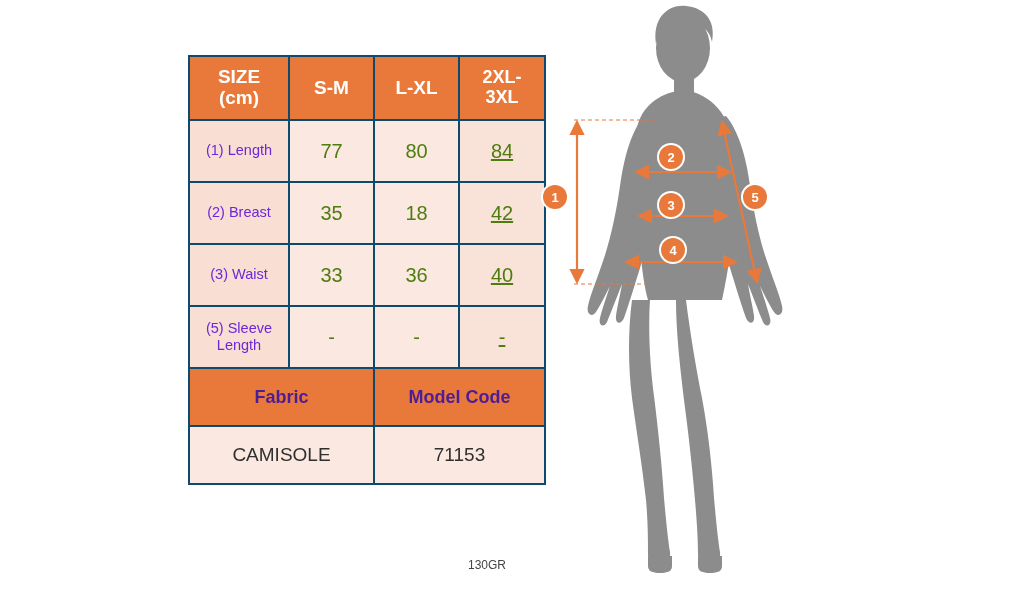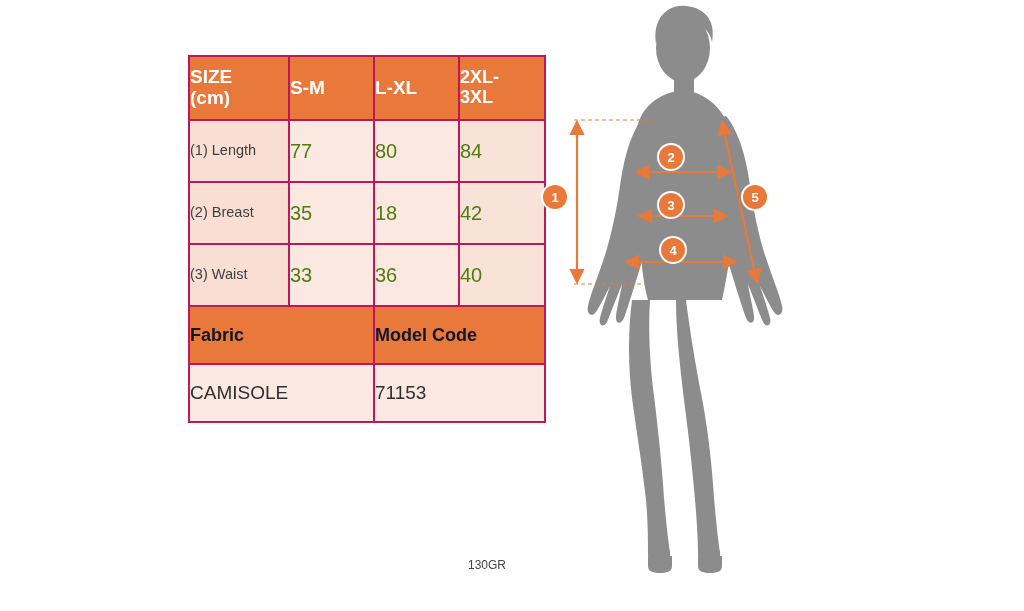--- a/index.html
+++ b/index.html
@@ -23,50 +23,51 @@
   
   .size-table {
     position: absolute;
     left: 188px;
     top: 55px;
     width: 348px;
     border-collapse: collapse;
     table-layout: fixed;
   }
   .size-table td, .size-table th {
-    border: 2px solid #be185d;
+    border: 2px solid #0c4a6e;
+    text-align: center;
     vertical-align: middle;
     padding: 0;
   }
   .hdr {
     background: #e8793a;
     color: #ffffff;
     font-size: 19px;
     font-weight: bold;
     height: 62px;
     line-height: 1.1;
   }
   .hdr.small { font-size: 18px; }
   .rowlabel {
     background: #f8ded3;
-    color: #404040;
+    color: #6d28d9;
     font-size: 14.5px;
     height: 60px;
     line-height: 1.2;
   }
   .cell {
     background: #fbe9e1;
     color: #4d7c0f;
     font-size: 20px;
     height: 60px;
   }
-  .cell.alt { background: #f9e2d7; }
+  .cell.alt { background: #f9e2d7; text-decoration: underline; }
   .fabric-hdr {
     background: #e8793a;
-    color: #0f172a;
+    color: #4c1d95;
     font-size: 18px;
     font-weight: bold;
     height: 56px;
   }
   .fabric-cell {
     background: #fbe9e1;
     color: #2f2f2f;
     font-size: 19px;
     height: 56px;
   }
@@ -140,20 +141,29 @@
       </tr>
 
       <tr>
         <td class="rowlabel">(3) Waist</td>
         <td class="cell">33</td>
         <td class="cell">36</td>
         <td class="cell alt">40</td>
       </tr>
 
 
+      <tr>
+        <td class="rowlabel">
+          <div>(5) Sleeve</div>
+          <div>Length</div>
+        </td>
+        <td class="cell">-</td>
+        <td class="cell">-</td>
+        <td class="cell alt">-</td>
+      </tr>
 
       <tr>
         <td class="fabric-hdr" colspan="2">Fabric</td>
         <td class="fabric-hdr" colspan="2">Model Code</td>
       </tr>
       <tr>
         <td class="fabric-cell" colspan="2">CAMISOLE</td>
         <td class="fabric-cell" colspan="2">71153</td>
       </tr>
     </tbody>

